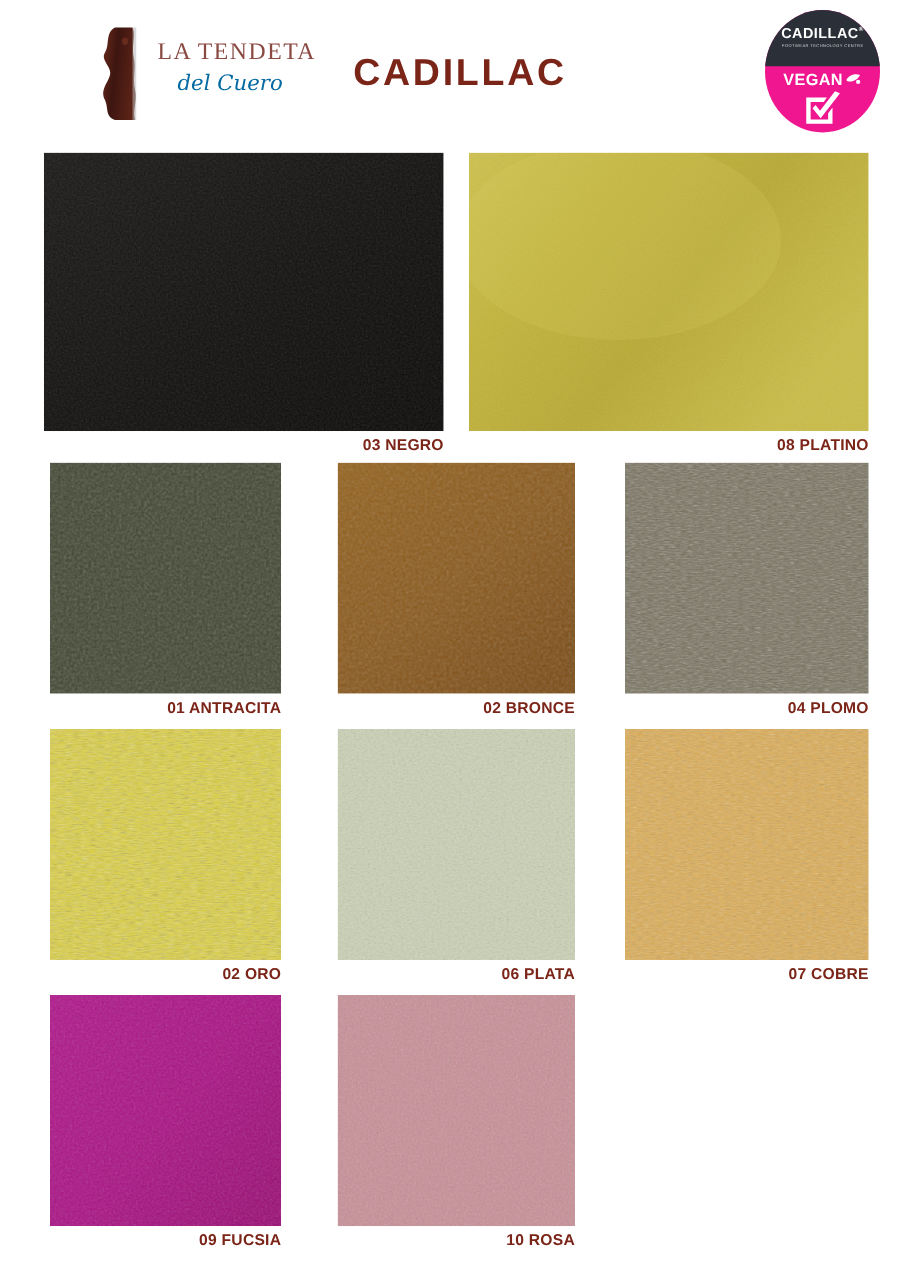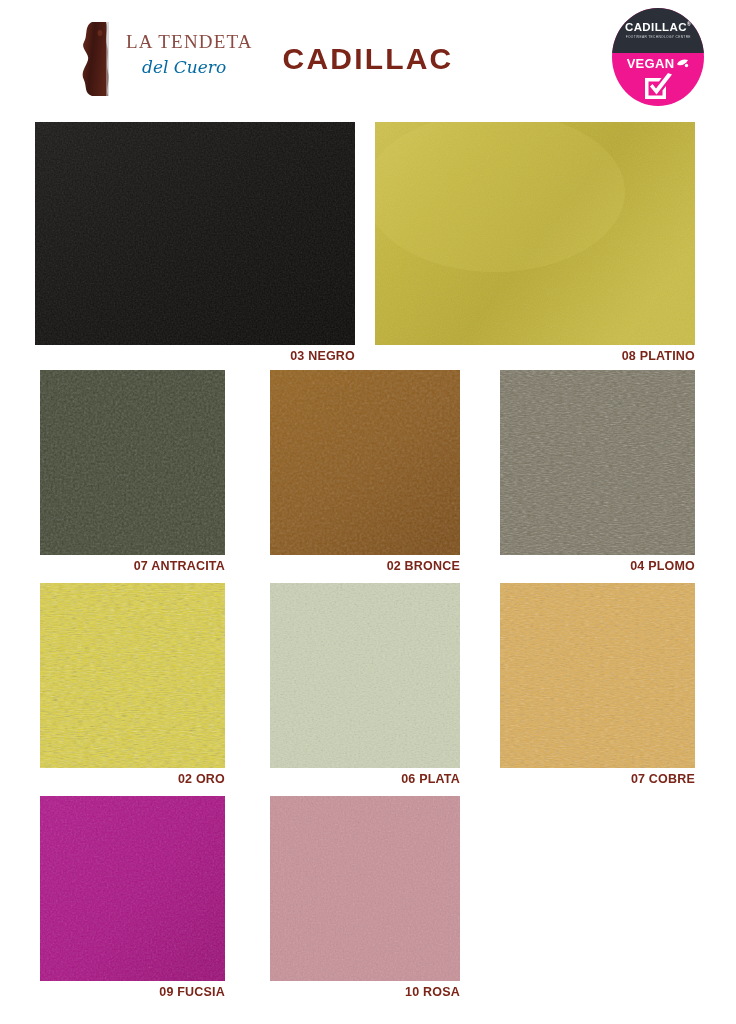--- a/index.html
+++ b/index.html
@@ -355,21 +355,21 @@
                   <feFuncA type="linear" slope="0.85"></feFuncA>
                 </feComponentTransfer>
             </filter>
           </defs>
           <rect width="195" height="185" fill="#76705c"></rect>
           <rect width="195" height="185" filter="url(#fPlomo)" opacity="0.6"></rect>
         </svg>
       </div>
     </div>
     <div class="lbl lbl-a">
-      <div class="swatch-label">07 ANTRACITA</div>
+      <div class="swatch-label">01 ANTRACITA</div>
     </div>
     <div class="lbl lbl-b">
       <div class="swatch-label">02 BRONCE</div>
     </div>
     <div class="lbl lbl-c">
       <div class="swatch-label">04 PLOMO</div>
     </div>
   </div>
 
   <div class="row rs">

